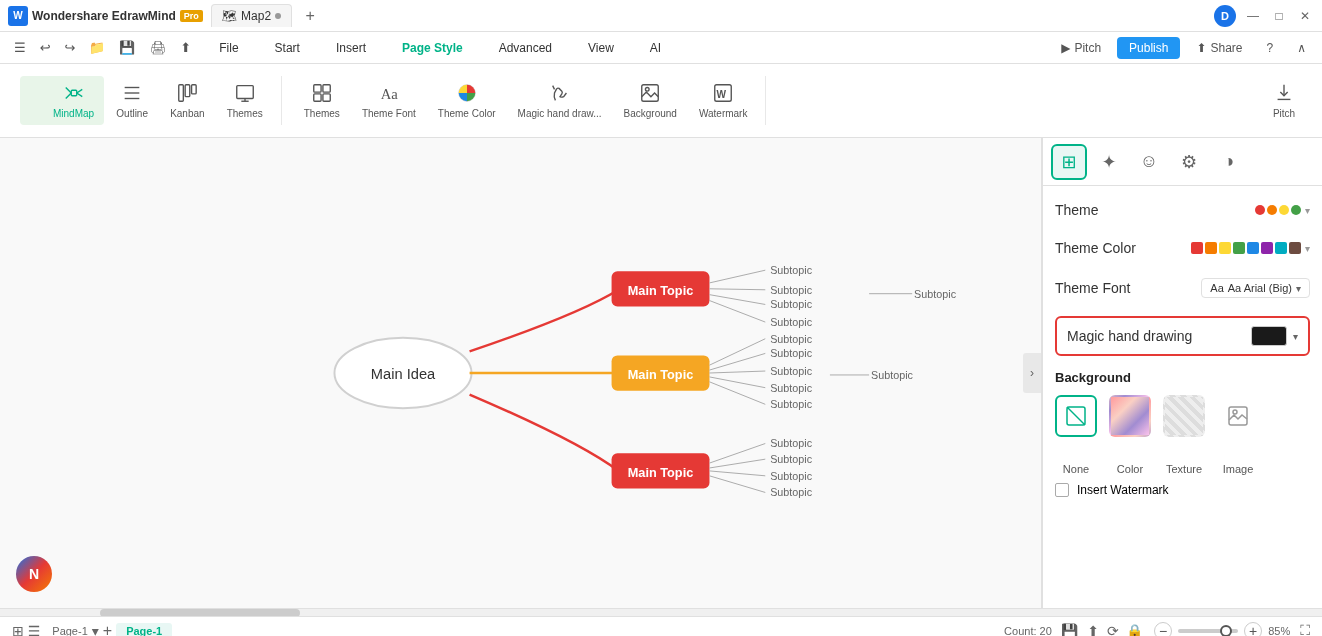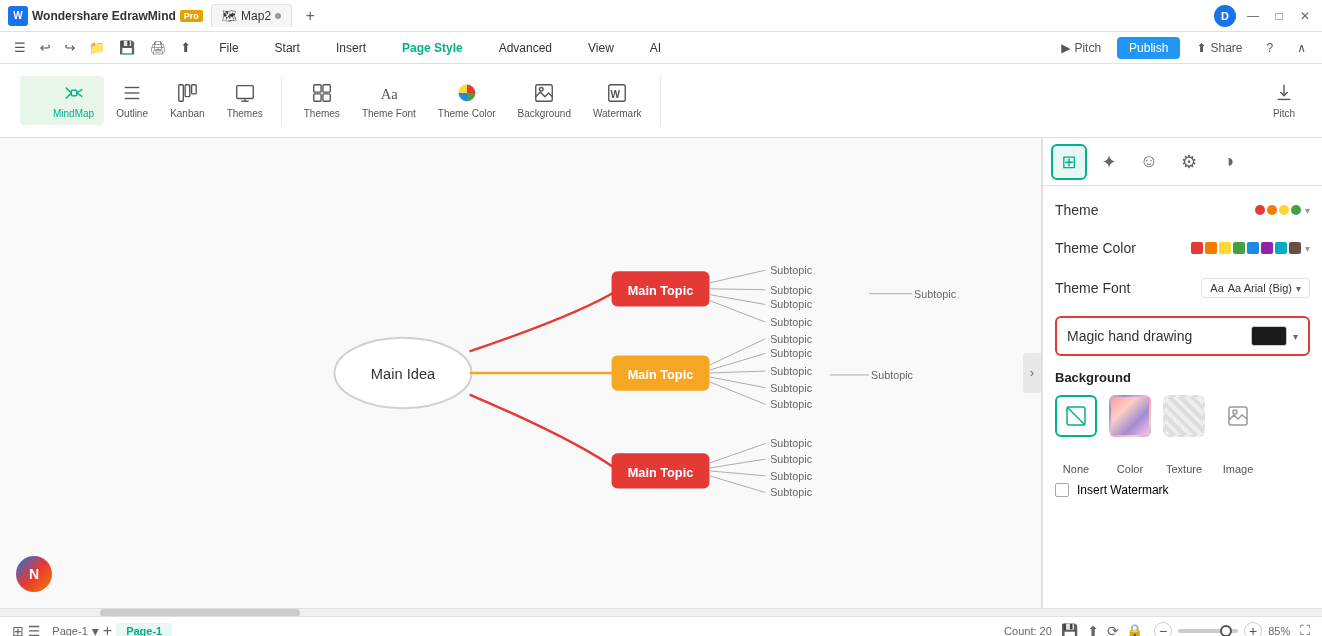--- a/index.html
+++ b/index.html
@@ -245,20 +245,27 @@
     </div>
     <div class="tool-btn">
       <svg viewBox="0 0 24 24" width="22" height="22">
         <circle cx="12" cy="12" r="9" fill="none" stroke="#ccc" stroke-width="1"></circle>
         <path d="M12 3 A9 9 0 0 1 21 12 L12 12Z" fill="#e53935"></path>
         <path d="M12 12 L21 12 A9 9 0 0 1 12 21Z" fill="#43a047"></path>
         <path d="M12 21 A9 9 0 0 1 3 12 L12 12Z" fill="#1e88e5"></path>
         <path d="M3 12 A9 9 0 0 1 12 3 L12 12Z" fill="#fdd835"></path>
       </svg>
       <span class="tool-btn-label">Theme Color</span>
+    </div>
+    <div class="tool-btn">
+      <svg viewBox="0 0 24 24" fill="none" stroke="currentColor" stroke-width="1.5">
+        <path d="M7 20 Q5 16 6 12 L8 8 Q9 6 11 7 L14 10 Q15 11 14 13 L12 16 Q14 17 16 16 L19 12"></path>
+        <path d="M4 4 L6 8"></path>
+      </svg>
+      <span class="tool-btn-label">Magic hand draw...</span>
     </div>
     <div class="tool-btn">
       <svg viewBox="0 0 24 24" fill="none" stroke="currentColor" stroke-width="1.5">
         <rect x="3" y="3" width="18" height="18" rx="2"></rect>
         <path d="M3 16 L8 11 L13 16 L17 12 L21 16"></path>
         <circle cx="9" cy="8" r="2"></circle>
       </svg>
       <span class="tool-btn-label">Background</span>
     </div>
     <div class="tool-btn">

